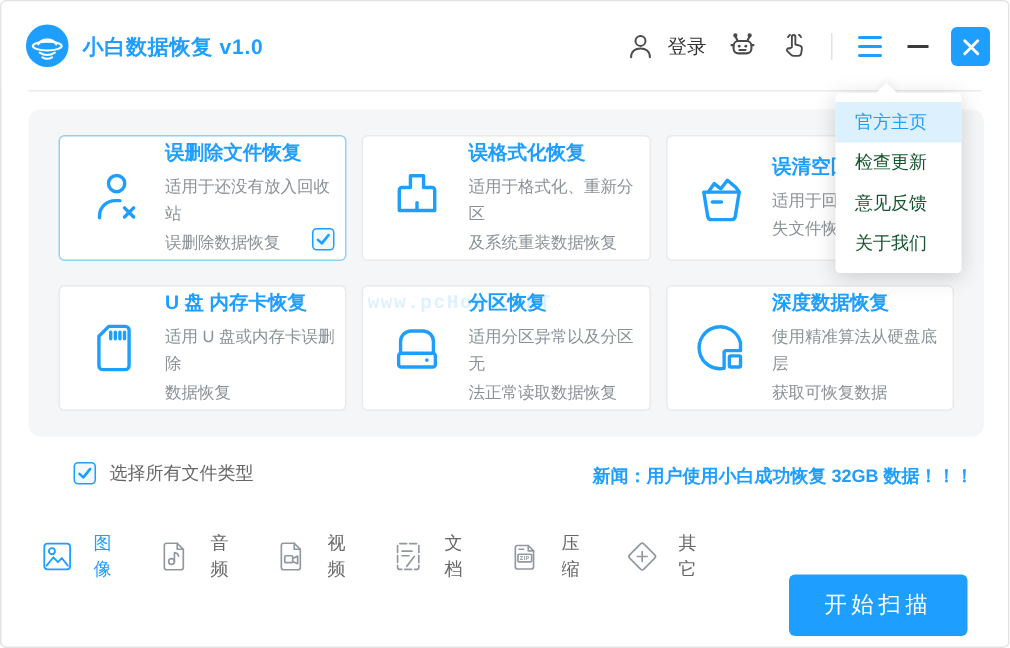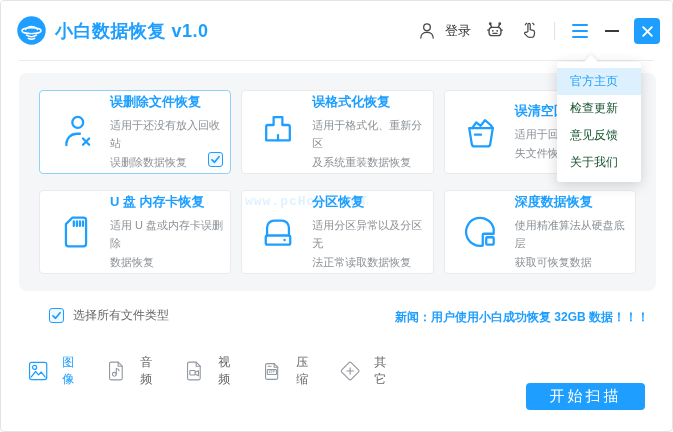--- a/index.html
+++ b/index.html
@@ -4,21 +4,21 @@
 <style>
   * { margin:0; padding:0; box-sizing:border-box; }
   body { font-family:"Liberation Sans","DejaVu Sans",sans-serif; background:#fff; }
   .screen { position:relative; width:673px; height:432px; background:#fff;
             border:1px solid #e3e3e3; border-radius:4px; overflow:hidden; }
 
   
   .titlebar { position:absolute; left:0; top:0; right:0; height:60px; background:#fff; }
   .titlebar::after { content:""; position:absolute; left:18px; right:18px; bottom:0; height:1px; background:#ececec; }
   .logo { position:absolute; left:14px; top:13px; width:33px; height:33px; }
-  .app-title { position:absolute; left:54px; top:0; line-height:60px; font-size:18px;
+  .app-title { position:absolute; left:54px; top:0; line-height:60px; font-size:14px;
                font-weight:bold; color:#1e9fff; letter-spacing:.5px; }
   .tb-right { position:absolute; right:12px; top:0; height:60px; display:flex; align-items:center; gap:13px; }
   .tb-icon { display:flex; align-items:center; cursor:pointer; }
   .login-label { font-size:13px; color:#333; margin-left:-5px; cursor:pointer; }
   .tb-sep { width:1px; height:18px; background:#e2e2e2; margin:0 2px; }
   .hamburger { display:flex; flex-direction:column; gap:4px; padding:4px 2px; cursor:pointer; }
   .hamburger span { width:16px; height:2px; background:#1e9fff; border-radius:1px; }
   .min-btn { width:18px; height:18px; display:flex; align-items:center; justify-content:center; cursor:pointer; }
   .min-btn span { width:14px; height:2px; background:#3a3a3a; }
   .close-btn { width:26px; height:26px; background:#1e9fff; border-radius:4px; color:#fff;
@@ -56,21 +56,21 @@
   .select-row { position:absolute; left:28px; top:306px; display:flex; align-items:center; gap:9px;margin-left:20px; }
   .select-label { font-size:12px; color:#666; }
   .news { position:absolute; right:23px; top:308px; font-size:12px; font-weight:600; color:#1e9fff; cursor:pointer; }
 
   .filetypes { position:absolute; left:26px; top:349px; display:flex; gap:30px; }
   .ft-item { width:48px; display:flex; flex-direction:row; align-items:center; gap:13px; cursor:pointer; }
   .ft-icon { width:42px; height:42px; }
   .ft-label { font-size:12px; color:#666; }
   .ft-item.active .ft-label { color:#1e9fff; }
 
-  .scan-btn { position:absolute; left:525px; top:382px; width:119px; height:27px; background:#1e9fff;
+  .scan-btn { position:absolute; left:525px; top:382px; width:119px; height:41px; background:#1e9fff;
               border:none; border-radius:4px; color:#fff; font-size:15px; letter-spacing:3px;
               font-family:inherit; cursor:pointer; }
 </style>
 </head>
 <body>
 
 <div class="screen">
 
   <div class="titlebar">
     <svg class="logo" viewBox="0 0 36 36">
@@ -262,20 +262,28 @@
     <div class="ft-item">
       <svg class="ft-icon" viewBox="0 0 44 44" fill="none" stroke="#9298a0" stroke-width="2.2" stroke-linecap="round" stroke-linejoin="round">
         <path d="M12,4.5 h14 l8,8 v24 a3,3 0 0 1 -3,3 h-19 a3,3 0 0 1 -3,-3 v-29 a3,3 0 0 1 3,-3 z"></path>
         <path d="M26,4.5 v8 h8"></path>
         <rect x="13.5" y="21" width="10.5" height="9" rx="1.5"></rect>
         <path d="M24,24.5 l6.5,-3 v10 l-6.5,-3"></path>
       </svg>
       <span class="ft-label">视频</span>
     </div>
 
+    <div class="ft-item">
+      <svg class="ft-icon" viewBox="0 0 44 44" fill="none" stroke="#9298a0" stroke-width="2.2" stroke-linecap="round" stroke-linejoin="round">
+        <rect x="8" y="5" width="28" height="34" rx="3" stroke-dasharray="9 4"></rect>
+        <path d="M14,15 h13 M14,21 h9"></path>
+        <path d="M30,22 l-10,13"></path>
+      </svg>
+      <span class="ft-label">文档</span>
+    </div>
 
     <div class="ft-item">
       <svg class="ft-icon" viewBox="0 0 44 44" fill="none" stroke="#9298a0" stroke-width="2.2" stroke-linecap="round" stroke-linejoin="round">
         <path d="M12,7.5 h14 l7,7 v21 a3,3 0 0 1 -3,3 h-18 a3,3 0 0 1 -3,-3 v-25 a3,3 0 0 1 3,-3 z"></path>
         <path d="M26,7.5 v7 h7"></path>
         <rect x="12.5" y="19" width="18" height="10" rx="1.2"></rect>
         <path d="M14,12.5 h6"></path>
         <text x="21.5" y="26.8" text-anchor="middle" font-size="7.5" font-weight="bold" fill="#9298a0" stroke="none" letter-spacing="0.5">ZIP</text>
       </svg>
       <span class="ft-label">压缩</span>

